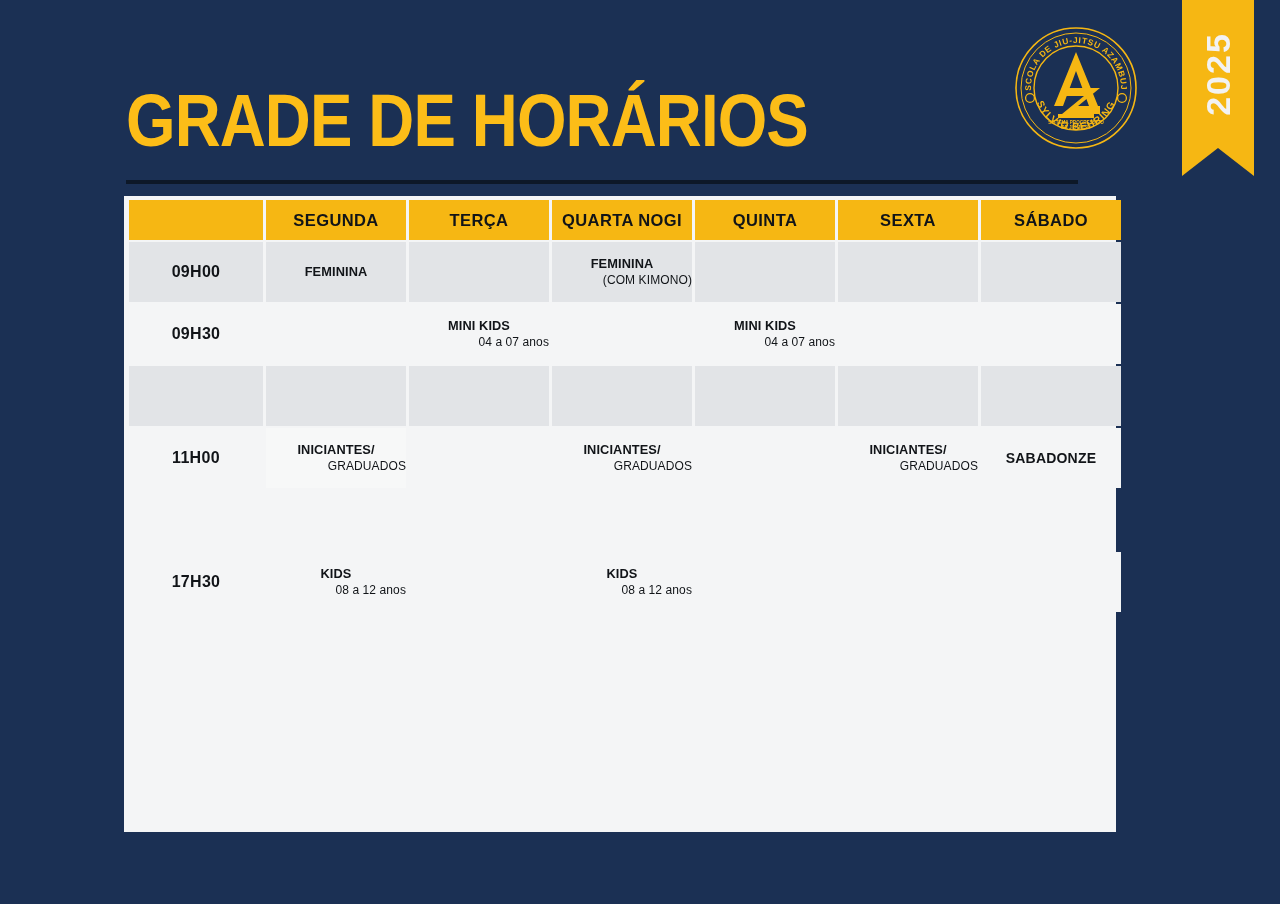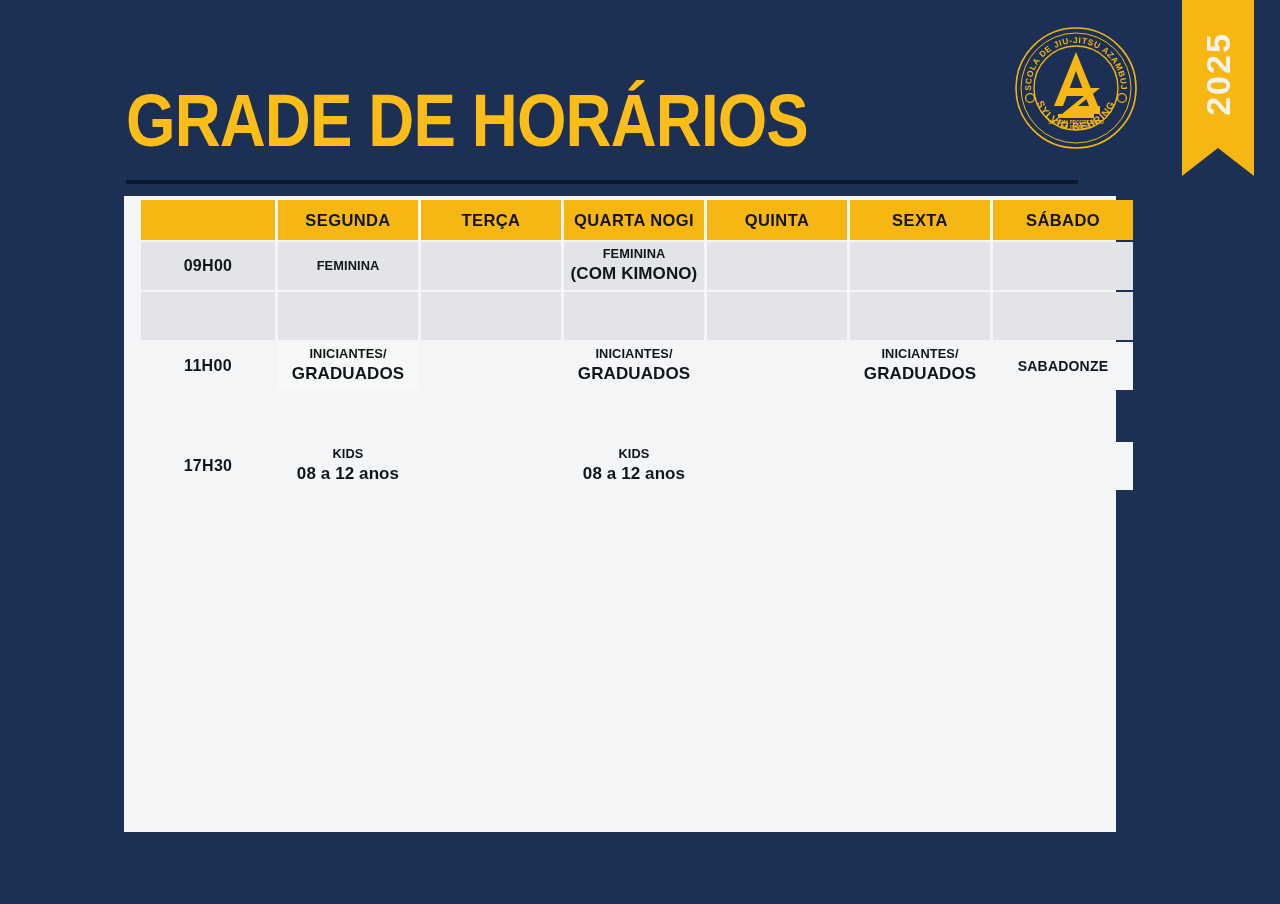--- a/index.html
+++ b/index.html
@@ -82,21 +82,21 @@
   }
 
   
   .table-wrap {
     position: absolute;
     top: 196px;
     left: 124px;
     width: 992px;
     height: 636px;
     background: #f4f5f6;
-    padding: 2px 2px 0 14px;
+    padding: 2px 2px 0 2px;
   }
 
   .grid {
     width: 100%;
     border-collapse: separate;
     border-spacing: 3px 2px;
     table-layout: fixed;
   }
 
   .grid col.c-time  { width: 134px; }
@@ -111,21 +111,21 @@
   .grid thead th {
     background: #f6b713;
     color: #111418;
     height: 40px;
     font-size: 16.5px;
     font-weight: bold;
     letter-spacing: 0.4px;
   }
   .grid thead th.blank-head { background: #f6b713; }
 
-  .grid tbody tr { height: 48px; margin-top: 38px; }
+  .grid tbody tr { height: 60px; margin-top: 38px; }
 
   td.cell {
     font-size: 12.8px;
     font-weight: bold;
     color: #111418;
     line-height: 1.32;
     letter-spacing: 0.1px;
     height: 100%;
   }
 
@@ -140,21 +140,21 @@
   td.time {
     font-size: 16px;
     letter-spacing: 0.3px;
   }
 
   td.big {
     font-size: 14px;
     letter-spacing: 0.2px;
   }
 
-  .sub { display: block; font-size: 17px; font-weight: bold; }
+  .sub { display: block; font-size: 12px; font-weight: normal; text-align: right; }
 
   
   tr.spacer { height: 56px; }
   tr.spacer td { background: #f4f5f6; }
 
   .table-base {
     position: absolute;
     top: 832px;
     left: 124px;
     width: 992px;
@@ -231,20 +231,29 @@
     <tbody id="table-body">
         <tr class="tint-dark">
           <td class="cell time">09H00</td>
           <td class="cell"><span>FEMININA</span></td>
           <td class="cell"></td>
           <td class="cell"><span>FEMININA</span><span class="sub">(COM KIMONO)</span></td>
           <td class="cell"></td>
           <td class="cell"></td>
           <td class="cell"></td>
         </tr>
+        <tr class="tint-light">
+          <td class="cell time">09H30</td>
+          <td class="cell"></td>
+          <td class="cell"><span>MINI KIDS</span><span class="sub">04 a 07 anos</span></td>
+          <td class="cell"></td>
+          <td class="cell"><span>MINI KIDS</span><span class="sub">04 a 07 anos</span></td>
+          <td class="cell"></td>
+          <td class="cell"></td>
+        </tr>
         <tr class="tint-dark">
           <td class="cell time"></td>
           <td class="cell"></td>
           <td class="cell"></td>
           <td class="cell"></td>
           <td class="cell"></td>
           <td class="cell"></td>
           <td class="cell"></td>
         </tr>
         <tr class="tint-light">

